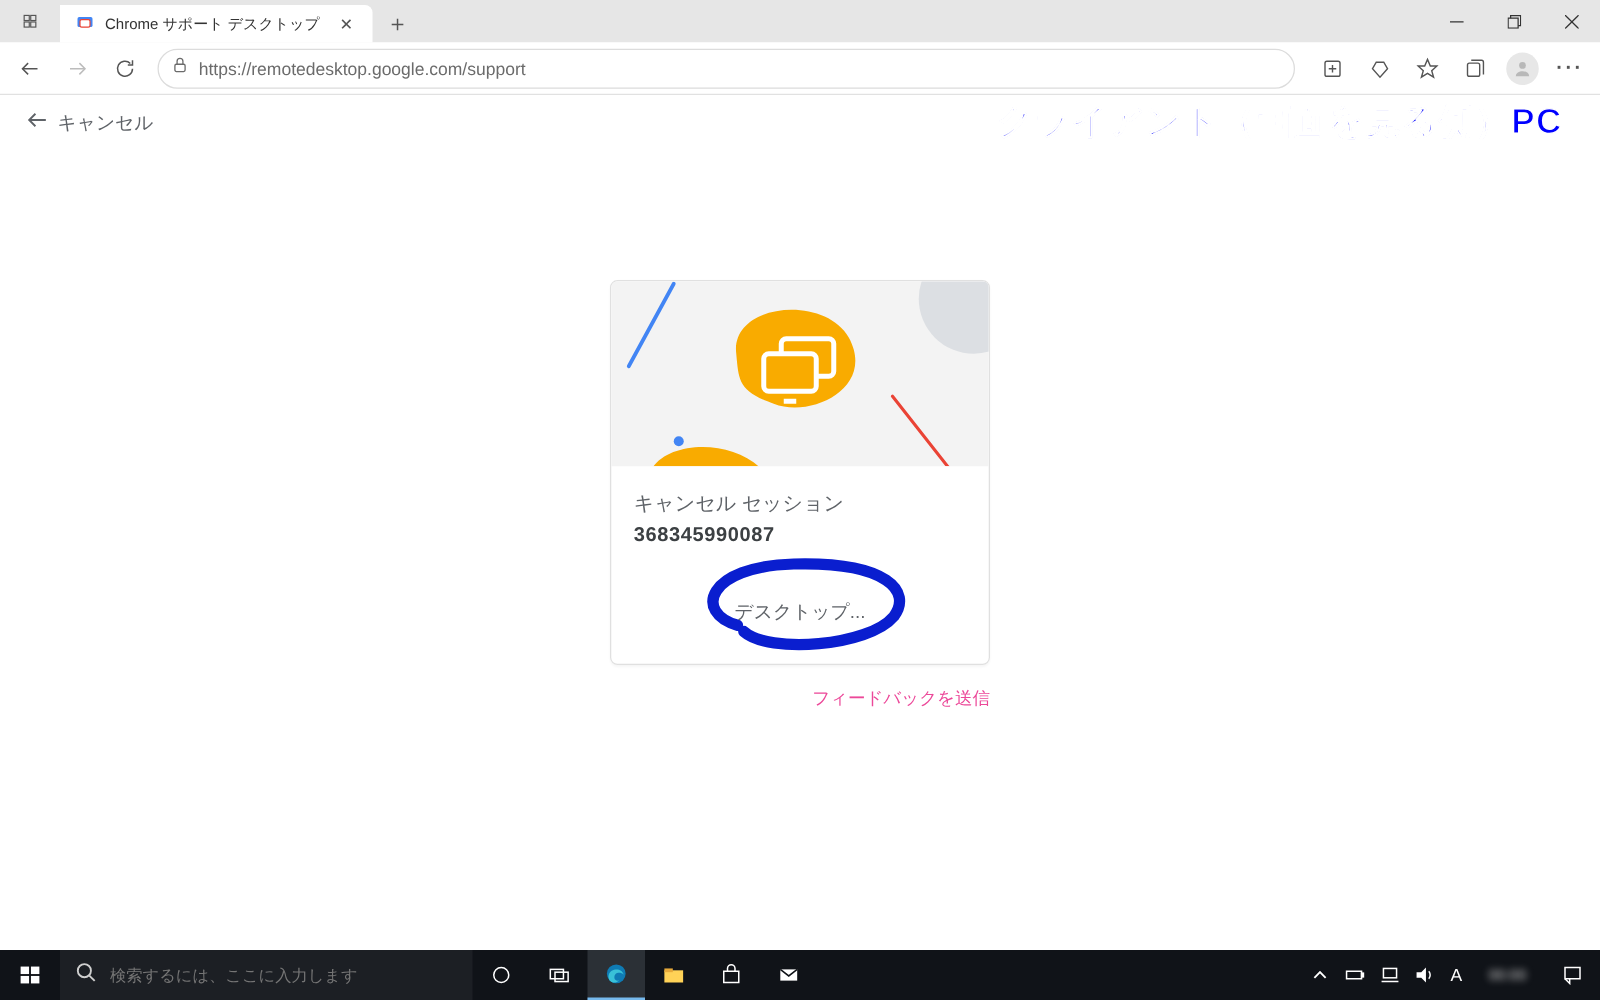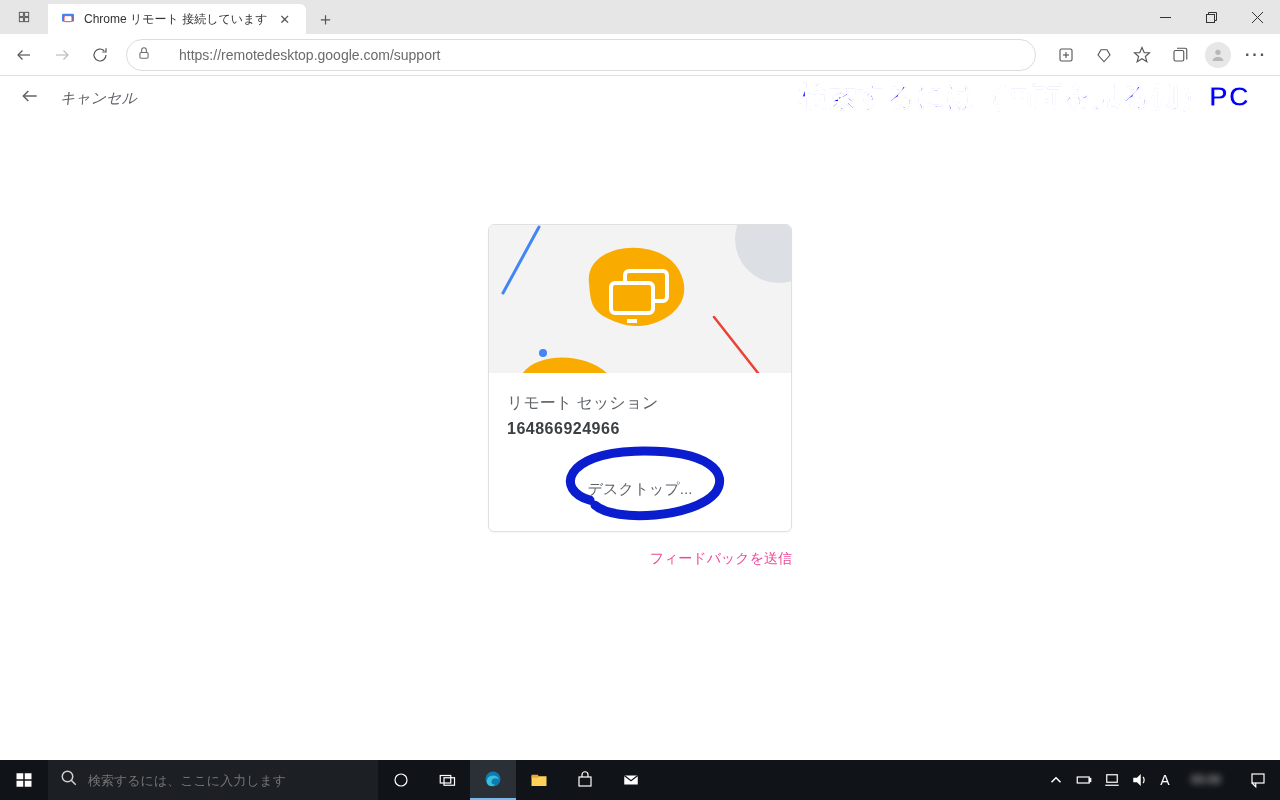--- a/index.html
+++ b/index.html
@@ -17,30 +17,30 @@
   .newtab-btn { width: 32px; color: #555; font-size: 18px; margin-left: 4px; margin-top: 4px; }
   .titlebar .spacer { flex: 1; }
   .win-btn { width: 46px; color: #333; }
   .win-btn svg { width: 11px; height: 11px; }
 
   
   .toolbar { height: 42px; background: #fff; border-bottom: 1px solid #e1e1e1; display: flex; align-items: center; padding: 0 6px; gap: 2px; }
   .tb-btn { width: 36px; height: 32px; display: flex; align-items: center; justify-content: center; color: #555; border-radius: 4px; }
   .tb-btn.dim { color: #bcbcbc; }
   .tb-btn svg { width: 18px; height: 18px; }
-  .addr { flex: 1; height: 32px; border: 1px solid #dcdcdc; border-radius: 16px; display: flex; align-items: center; padding: 0 10px; gap: 28px; margin: 0 6px; }
+  .addr { flex: 1; height: 32px; border: 1px solid #dcdcdc; border-radius: 16px; display: flex; align-items: center; padding: 0 10px; gap: 8px; margin: 0 6px; }
   .addr-lock svg { width: 14px; height: 14px; stroke: #6b6b6b; }
   .addr-url { font-size: 14px; color: #6b6b6b; }
   .tb-icons-right { display: flex; align-items: center; gap: 2px; margin-left: 4px; }
   .avatar { width: 26px; height: 26px; background: #e7e7e7; border-radius: 50%; display: flex; align-items: center; justify-content: center; }
   .avatar svg { width: 16px; height: 16px; fill: #b8b8b8; }
   .more-dots { letter-spacing: 2px; font-weight: bold; }
 
   
-  .app-header { height: 44px; display: flex; align-items: center; padding: 0 20px; gap: 20px; font-style: italic; }
+  .app-header { height: 44px; display: flex; align-items: center; padding: 0 20px; gap: 6px; }
   .app-header .cancel { font-size: 15px; color: #5f6368; }
   .app-header svg { width: 20px; height: 20px; stroke: #5f6368; }
 
   
   .annotation { position: absolute; top: 78px; right: 30px; font-size: 28px; font-weight: 800; color: #0000ff; -webkit-text-stroke: 1px #ffffff; text-shadow: 0 0 2px #fff, 0 0 2px #fff; letter-spacing: 1px; }
 
   
   .main { position: relative; display: flex; flex-direction: column; align-items: center; padding-top: 104px; }
   .card { width: 304px; border: 1px solid #e0e0e0; border-radius: 6px; overflow: hidden; box-shadow: 0 1px 2px rgba(0,0,0,0.04); }
   .card-hero { height: 148px; background: #f3f3f3; position: relative; overflow: hidden; }
@@ -80,21 +80,21 @@
         <rect x="13" y="13" width="7" height="7"></rect>
       </svg>
   </div>
   <div class="tab">
     <span class="favicon">
       <svg viewBox="0 0 24 24">
           <rect x="3" y="4" width="18" height="12" rx="2" fill="#4285f4"></rect>
           <rect x="6" y="7" width="12" height="9" rx="2" fill="#fff" stroke="#ea4335" stroke-width="1.4"></rect>
         </svg>
     </span>
-    <span class="tab-title">Chrome リモート 接続しています</span>
+    <span class="tab-title">Chrome サポート デスクトップ</span>
     <span class="tab-close">✕</span>
   </div>
   <div class="newtab-btn">＋</div>
   <div class="spacer"></div>
   <div class="win-btn">
       <svg viewBox="0 0 11 11">
         <line x1="0" y1="5.5" x2="11" y2="5.5" stroke="#333" stroke-width="1"></line>
       </svg>
     </div>
   <div class="win-btn">
@@ -174,42 +174,42 @@
 </div>
 
 <div class="app-header">
   <span><svg viewBox="0 0 24 24" fill="none" stroke-width="1.8">
         <line x1="20" y1="12" x2="4" y2="12"></line>
         <polyline points="10,6 4,12 10,18"></polyline>
       </svg></span>
   <span class="cancel">キャンセル</span>
 </div>
 
-<div class="annotation">検索するには（画面を見る側）PC</div>
+<div class="annotation">クライアント（画面を見る側）PC</div>
 
 <div class="main">
   <div class="card">
     <div class="card-hero">
       <svg viewBox="0 0 304 148" width="304" height="148">
         <line x1="14" y1="68" x2="50" y2="2" stroke="#4285f4" stroke-width="3" stroke-linecap="round"></line>
         <circle cx="54" cy="128" r="4" fill="#4285f4"></circle>
         <path d="M30 170 C 20 130, 90 120, 120 150 C 160 185, 60 200, 30 170 Z" fill="#f9ab00"></path>
         <path d="M100 58 C 95 18, 170 10, 190 45 C 212 85, 160 110, 130 98 C 102 88, 102 80, 100 58 Z" fill="#f9ab00"></path>
         <circle cx="290" cy="14" r="44" fill="#dcdfe3"></circle>
         <line x1="225" y1="92" x2="280" y2="162" stroke="#ea4335" stroke-width="2.5" stroke-linecap="round"></line>
         <g transform="translate(122,46)" stroke="#ffffff" stroke-width="4" fill="none" stroke-linejoin="round">
           <rect x="14" y="0" width="42" height="30" rx="4"></rect>
           <rect x="0" y="12" width="42" height="30" rx="4" fill="#f9ab00"></rect>
           <line x1="16" y1="50" x2="26" y2="50"></line>
         </g>
       </svg>
     </div>
     <div class="card-body">
-      <div class="sess-label">リモート セッション</div>
-      <div class="sess-code">164866924966</div>
+      <div class="sess-label">キャンセル セッション</div>
+      <div class="sess-code">368345990087</div>
       <div class="connect-row">
         <svg class="circle-anno" width="190" height="80" viewBox="0 0 190 80">
           <path d="M45 55 C 10 45, 20 8, 90 6 C 165 4, 185 28, 170 48 C 150 72, 70 78, 50 60" fill="none" stroke="#0a1ecf" stroke-width="9" stroke-linecap="round"></path>
         </svg>
         <span class="connect-text">デスクトップ...</span>
       </div>
     </div>
   </div>
   <div class="feedback">フィードバックを送信</div>
 </div>

